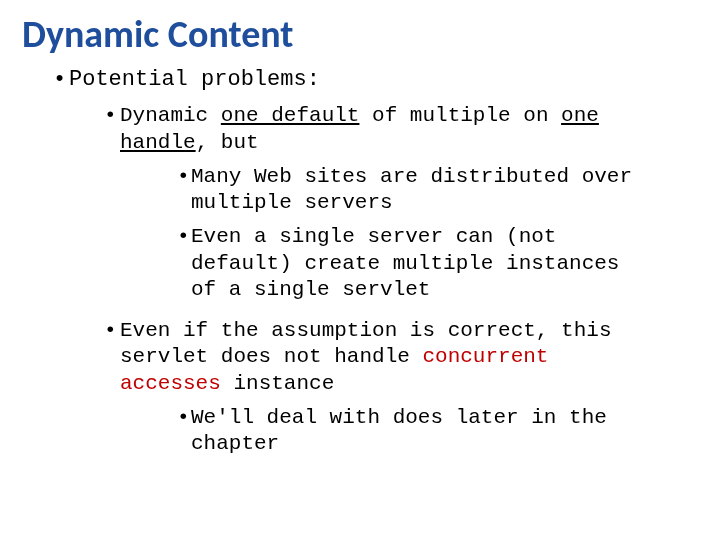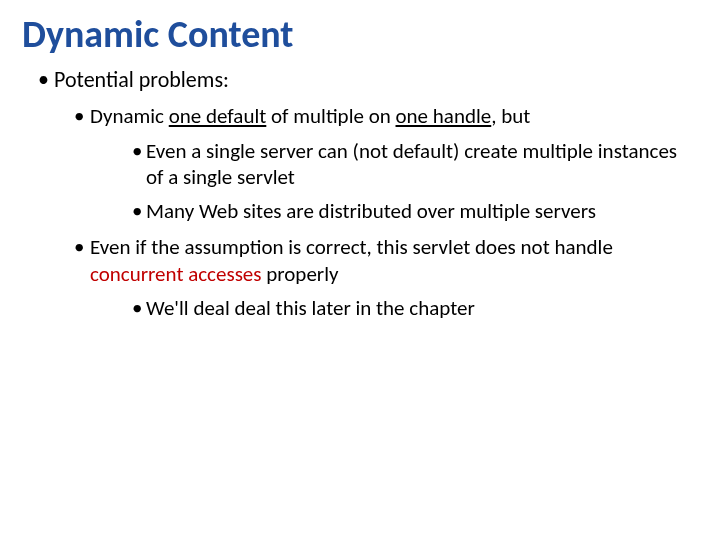--- a/index.html
+++ b/index.html
@@ -19,22 +19,23 @@
   }
   .title {
     font-size: 38px;
     font-weight: 700;
     color: #1f4e9c;
     margin: 0 0 10px 0;
     line-height: 1.1;
   }
   ul {
     list-style: none;
-    margin: 0;
+    margin: 15px;
     padding: 0;
+    font-family: Liberation Mono, monospace;
   }
   li {
     position: relative;
     line-height: 1.25;
   }
   li::before {
     content: "•";
     position: absolute;
     left: -14px;
     top: 0;
@@ -69,28 +70,28 @@
 
   <ul class="lvl1">
     <li>
       <span>Potential problems:</span>
 
       <ul class="lvl2">
         <li>
           <span>Dynamic </span><span class="u">one default</span><span> of multiple on </span><span class="u">one handle</span><span>, but</span>
 
           <ul class="lvl3">
+            <li><span>Many Web sites are distributed over multiple servers</span></li>
             <li><span>Even a single server can (not default) create multiple instances of a single servlet</span></li>
-            <li><span>Many Web sites are distributed over multiple servers</span></li>
           </ul>
         </li>
 
         <li>
-          <span>Even if the assumption is correct, this servlet does not handle </span><span class="red">concurrent accesses</span><span> properly</span>
+          <span>Even if the assumption is correct, this servlet does not handle </span><span class="red">concurrent accesses</span><span> instance</span>
 
           <ul class="lvl3">
-            <li><span>We'll deal deal this later in the chapter</span></li>
+            <li><span>We'll deal with does later in the chapter</span></li>
           </ul>
         </li>
       </ul>
     </li>
   </ul>
 </div>
 
 </body></html>

